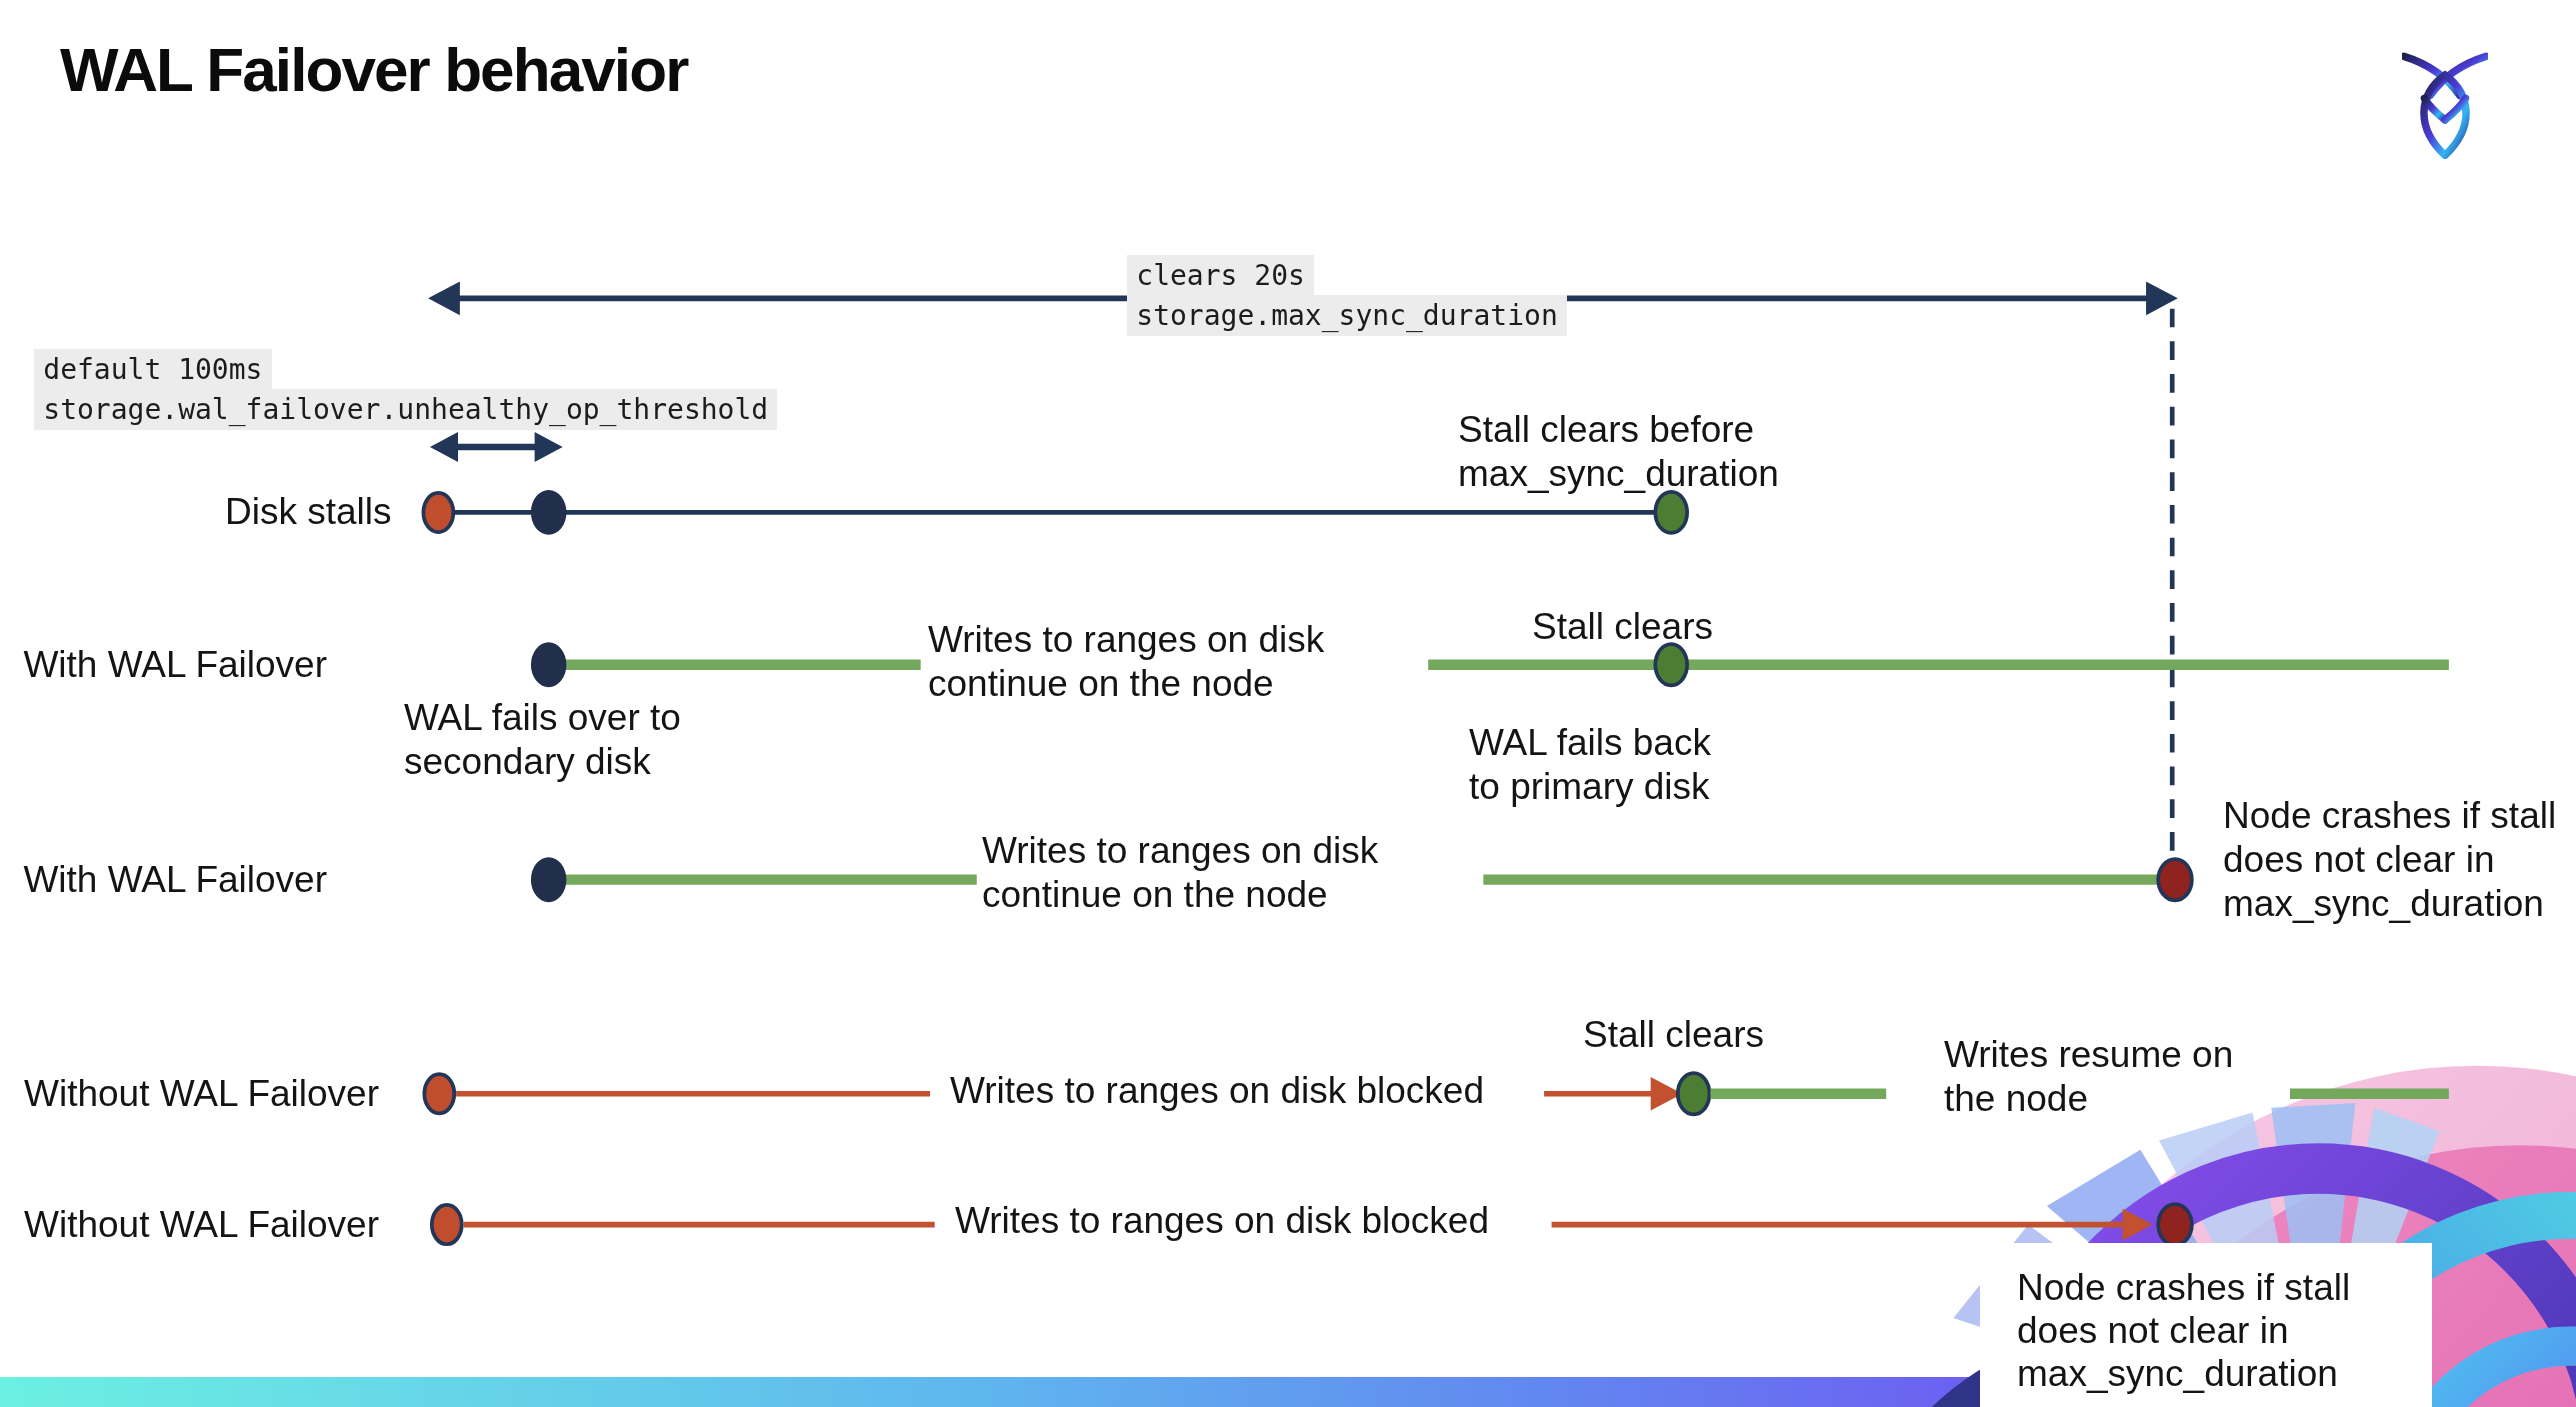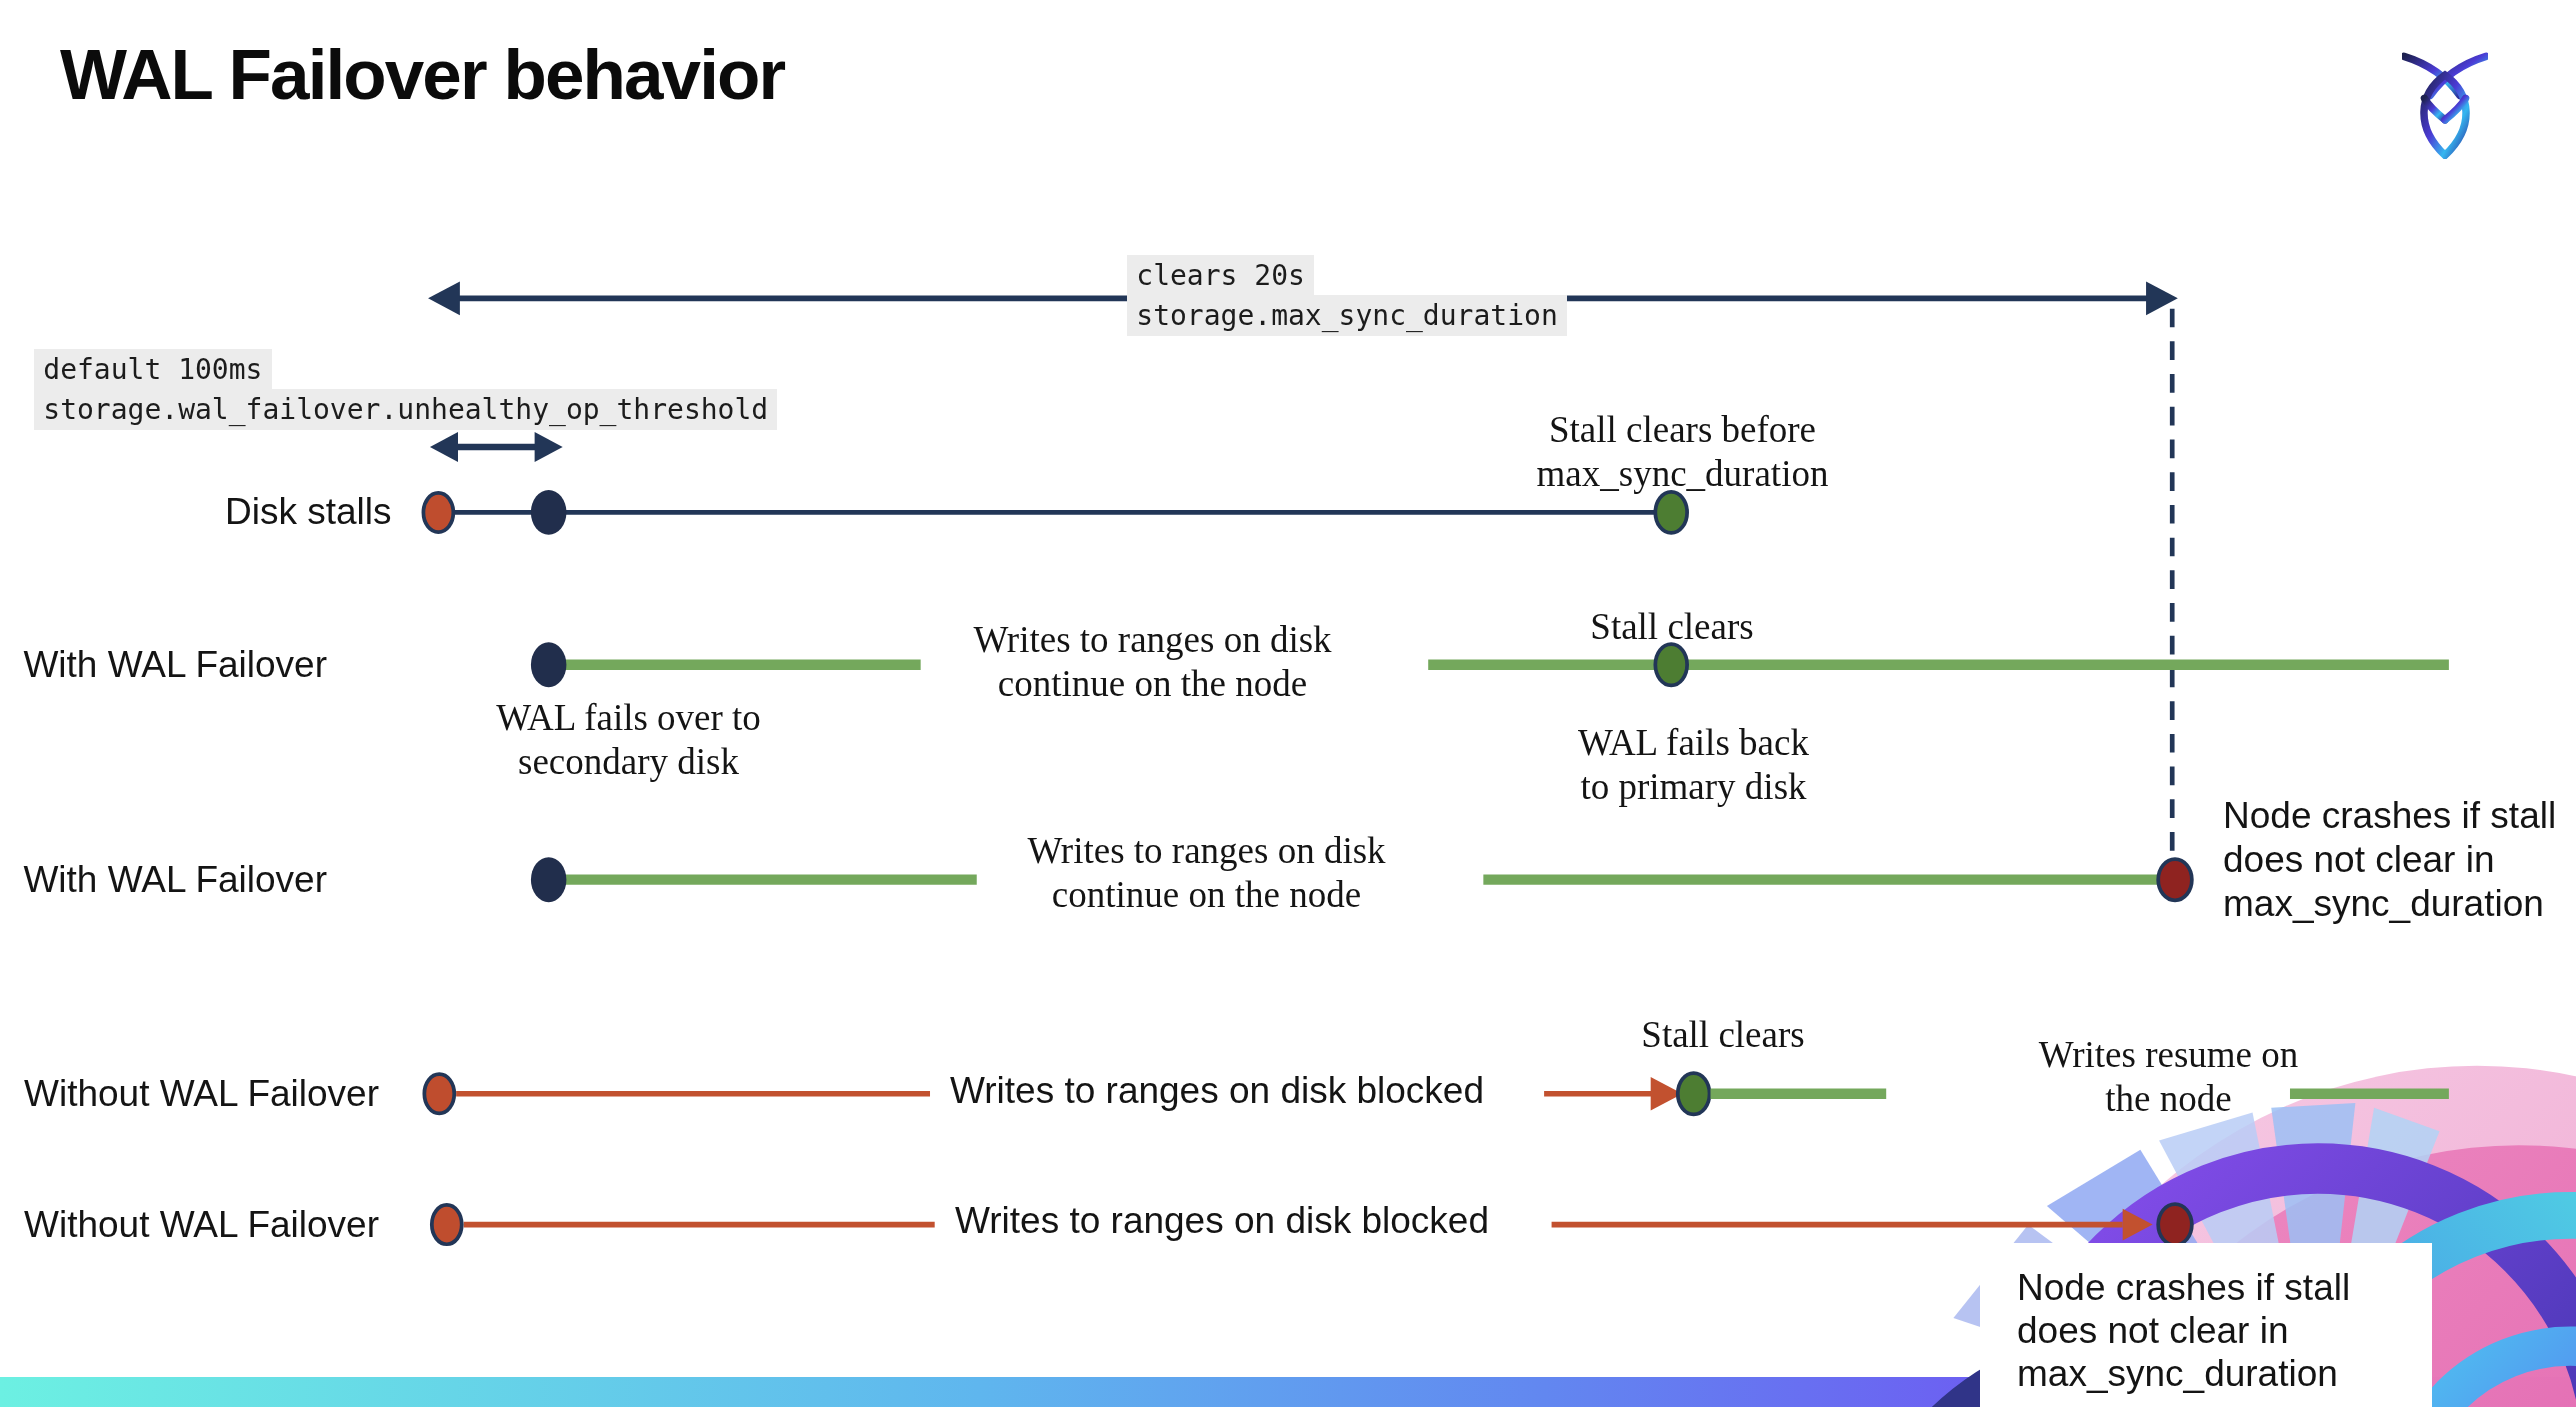--- a/index.html
+++ b/index.html
@@ -2,32 +2,32 @@
 <html style="font-size:15px"><head>
 <meta charset="utf-8">
 <style>
   html,body{margin:0;padding:0;}
   body{
     width:2576px;height:1408px;position:relative;overflow:hidden;
     background:#ffffff;font-family:"Liberation Sans",sans-serif;color:#171717;
   }
   .abs{position:absolute;}
   .title{
-    font-size:71px;font-weight:800;letter-spacing:-1.9px;color:#0b0b0b;
+    font-size:62px;font-weight:800;letter-spacing:-1.9px;color:#0b0b0b;
     font-family:"Liberation Sans",sans-serif;white-space:nowrap;
   }
   .code{
     display:inline-block;background:#ececec;color:#1c1c1c;
     font-family:"DejaVu Sans Mono",monospace;font-size:28px;line-height:30px;
     padding:5.6px 9.3px;white-space:nowrap;z-index:5;
   }
   .note{
     font-size:37px;line-height:44px;color:#141414;white-space:pre-line;z-index:5;
   }
-  .center{text-align:center;font-family:Liberation Serif, serif;}
+  .center{text-align:left;}
   .rowlabel{font-size:37px;line-height:41px;color:#141414;white-space:nowrap;z-index:5;}
   #bottom-bar{
     left:0;top:1377px;width:2576px;height:31px;z-index:1;
     background:linear-gradient(90deg,#6cf0e2 0%,#5fb6ee 38%,#6287f0 60%,#6e58f2 80%,#7338f4 100%);
   }
   #art{left:1916px;top:916px;width:660px;height:492px;z-index:2;overflow:hidden;}
   #diagram{left:0;top:0;width:2576px;height:1408px;z-index:3;pointer-events:none;}
   #crash-box{
     left:1980px;top:1243px;width:452px;height:165px;background:#ffffff;z-index:4;
   }

